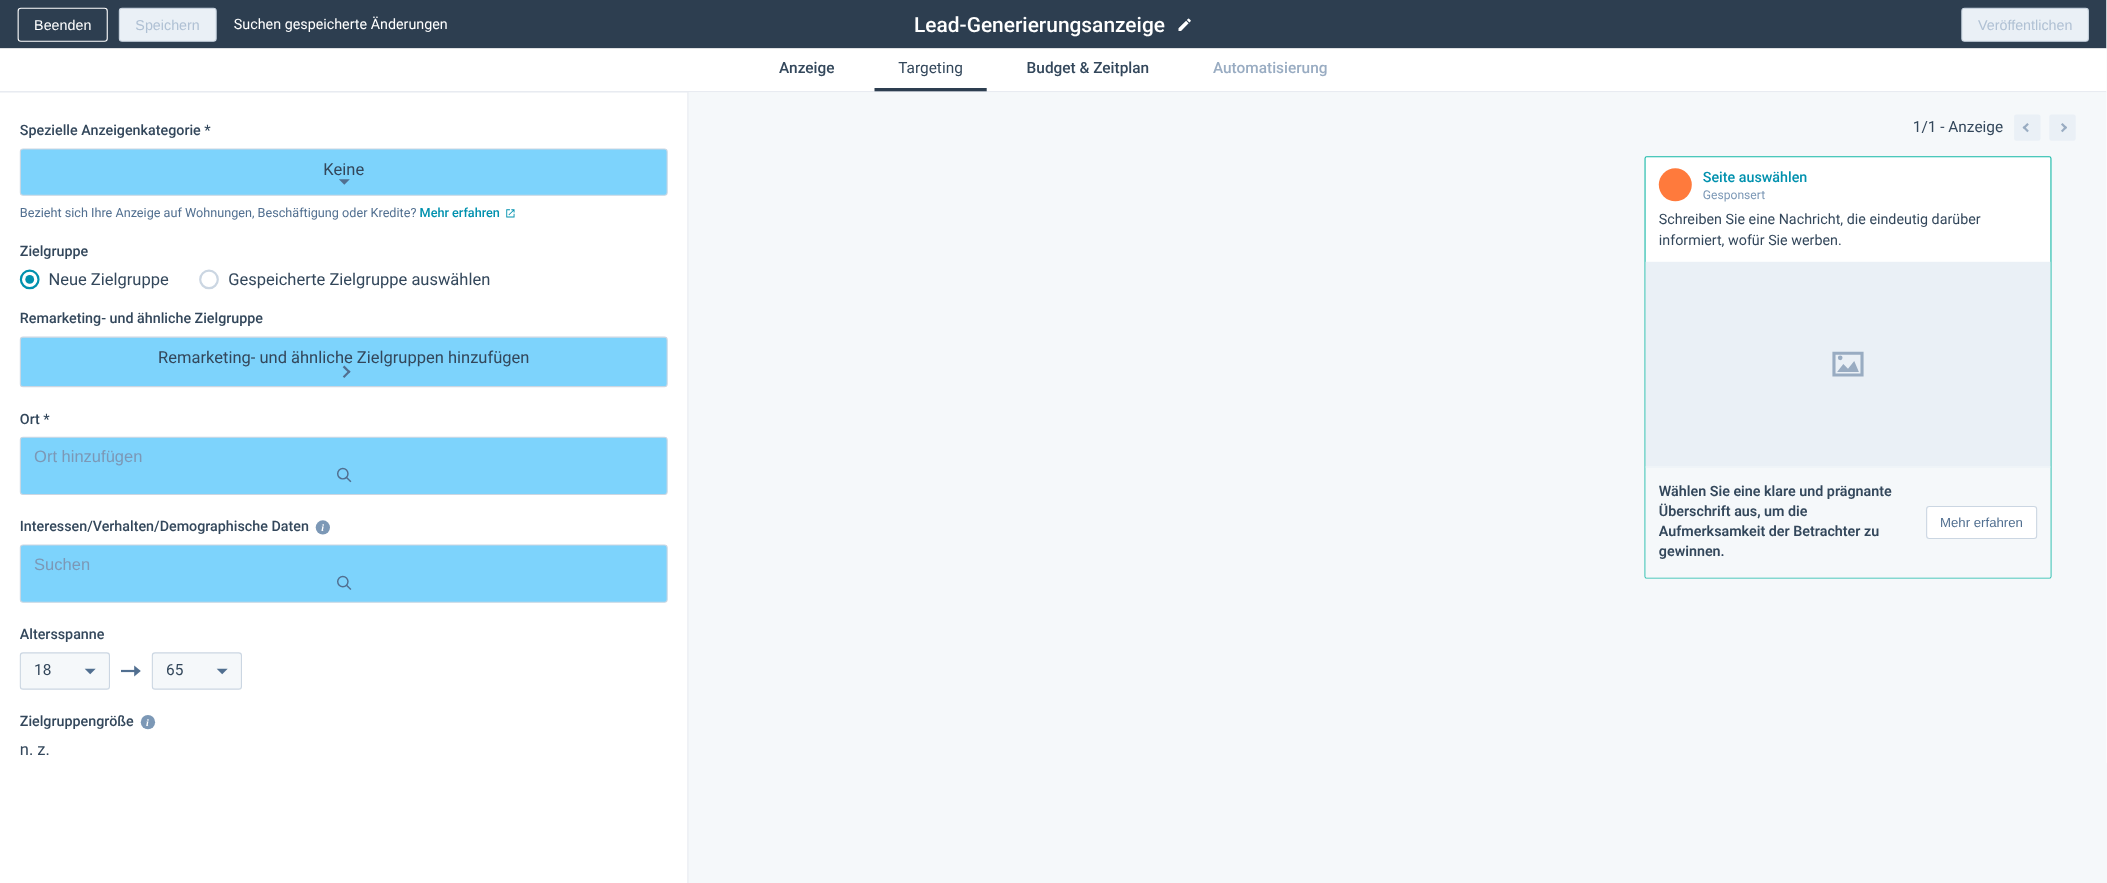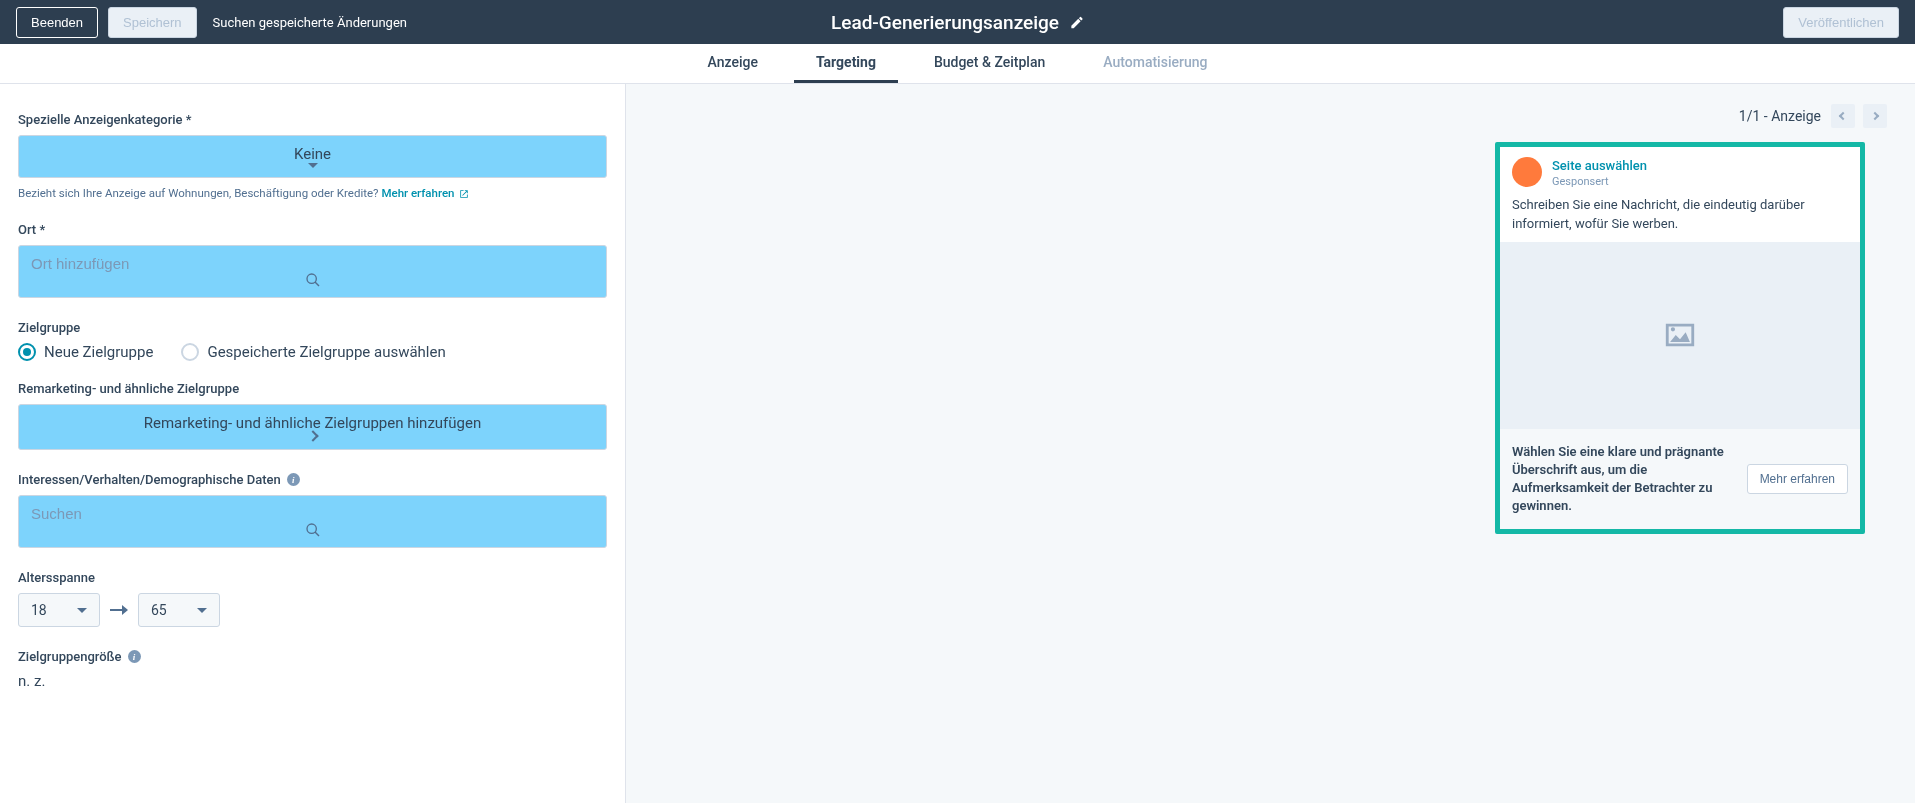--- a/index.html
+++ b/index.html
@@ -71,21 +71,21 @@
   .tab {
     padding: 0 22px;
     display: flex;
     align-items: center;
     font-size: 14px;
     color: #33475b;
     cursor: pointer;
     border-bottom: 3px solid transparent;
     font-weight: 500;
   }
-  .tab.active { border-bottom-color: #2d3e50; font-weight: 700; }
+  .tab.active { border-bottom-color: #2d3e50; font-weight: 400; }
   .tab.disabled { color: #99acc2; cursor: default; }
 
   
   .main {
     display: flex;
     height: calc(803px - 44px - 40px);
   }
   .form-panel {
     width: 626px;
     padding: 28px 18px 28px 18px;
@@ -212,21 +212,21 @@
     width:6px; height:6px;
     border-top:2px solid #99acc2;
     border-right:2px solid #99acc2;
   }
   .chev.left { transform: rotate(-135deg); }
   .chev.right { transform: rotate(45deg); }
 
   .ad-card {
     width: 370px;
     background: #fff;
-    border: 5px solid #14b8a6;
+    border: 1px solid #14b8a6;
     border-radius: 2px;
     margin-left: auto;
     margin-right: 22px;
   }
   .ad-top { padding: 10px 12px 8px; }
   .ad-head { display:flex; gap:10px; align-items:flex-start; margin-bottom: 8px;}
   .avatar {
     width:30px; height:30px; border-radius:50%;
     background: #ff7a3c; flex-shrink:0;
   }
@@ -292,47 +292,47 @@
         <a href="#">
           <span>Mehr erfahren</span>
           <svg class="ext-icon" viewBox="0 0 24 24">
               <path d="M14 3v2h3.59L7.76 14.83l1.41 1.41L19 6.41V10h2V3h-7zM5 5h6V3H3v18h18v-8h-2v6H5V5z"></path>
             </svg>
         </a>
       </div>
     </div>
 
     <div class="form-group">
+      <div class="form-label">Zielgruppe</div>
+      <div class="radio-row">
+        <div class="radio-item">
+          <span class="radio checked"></span>
+          <span>Neue Zielgruppe</span>
+        </div>
+        <div class="radio-item">
+          <span class="radio unchecked"></span>
+          <span>Gespeicherte Zielgruppe auswählen</span>
+        </div>
+      </div>
+
+      <div class="form-label">Remarketing- und ähnliche Zielgruppe</div>
+      <div class="select-field">
+        <span>Remarketing- und ähnliche Zielgruppen hinzufügen</span>
+        <span class="chevron-right"></span>
+      </div>
+    </div>
+
+    <div class="form-group">
       <div class="form-label">Ort *</div>
       <div class="input-field">
         <input type="text" placeholder="Ort hinzufügen" style="">
         <svg class="search-icon" viewBox="0 0 24 24">
             <circle cx="10" cy="10" r="7"></circle>
             <line x1="21" y1="21" x2="15" y2="15"></line>
           </svg>
-      </div>
-    </div>
-
-    <div class="form-group">
-      <div class="form-label">Zielgruppe</div>
-      <div class="radio-row">
-        <div class="radio-item">
-          <span class="radio checked"></span>
-          <span>Neue Zielgruppe</span>
-        </div>
-        <div class="radio-item">
-          <span class="radio unchecked"></span>
-          <span>Gespeicherte Zielgruppe auswählen</span>
-        </div>
-      </div>
-
-      <div class="form-label">Remarketing- und ähnliche Zielgruppe</div>
-      <div class="select-field">
-        <span>Remarketing- und ähnliche Zielgruppen hinzufügen</span>
-        <span class="chevron-right"></span>
       </div>
     </div>
 
     <div class="form-group">
       <div class="form-label">
         <span>Interessen/Verhalten/Demographische Daten</span>
         <span class="info-icon">i</span>
       </div>
       <div class="input-field">
         <input type="text" placeholder="Suchen" style="">

